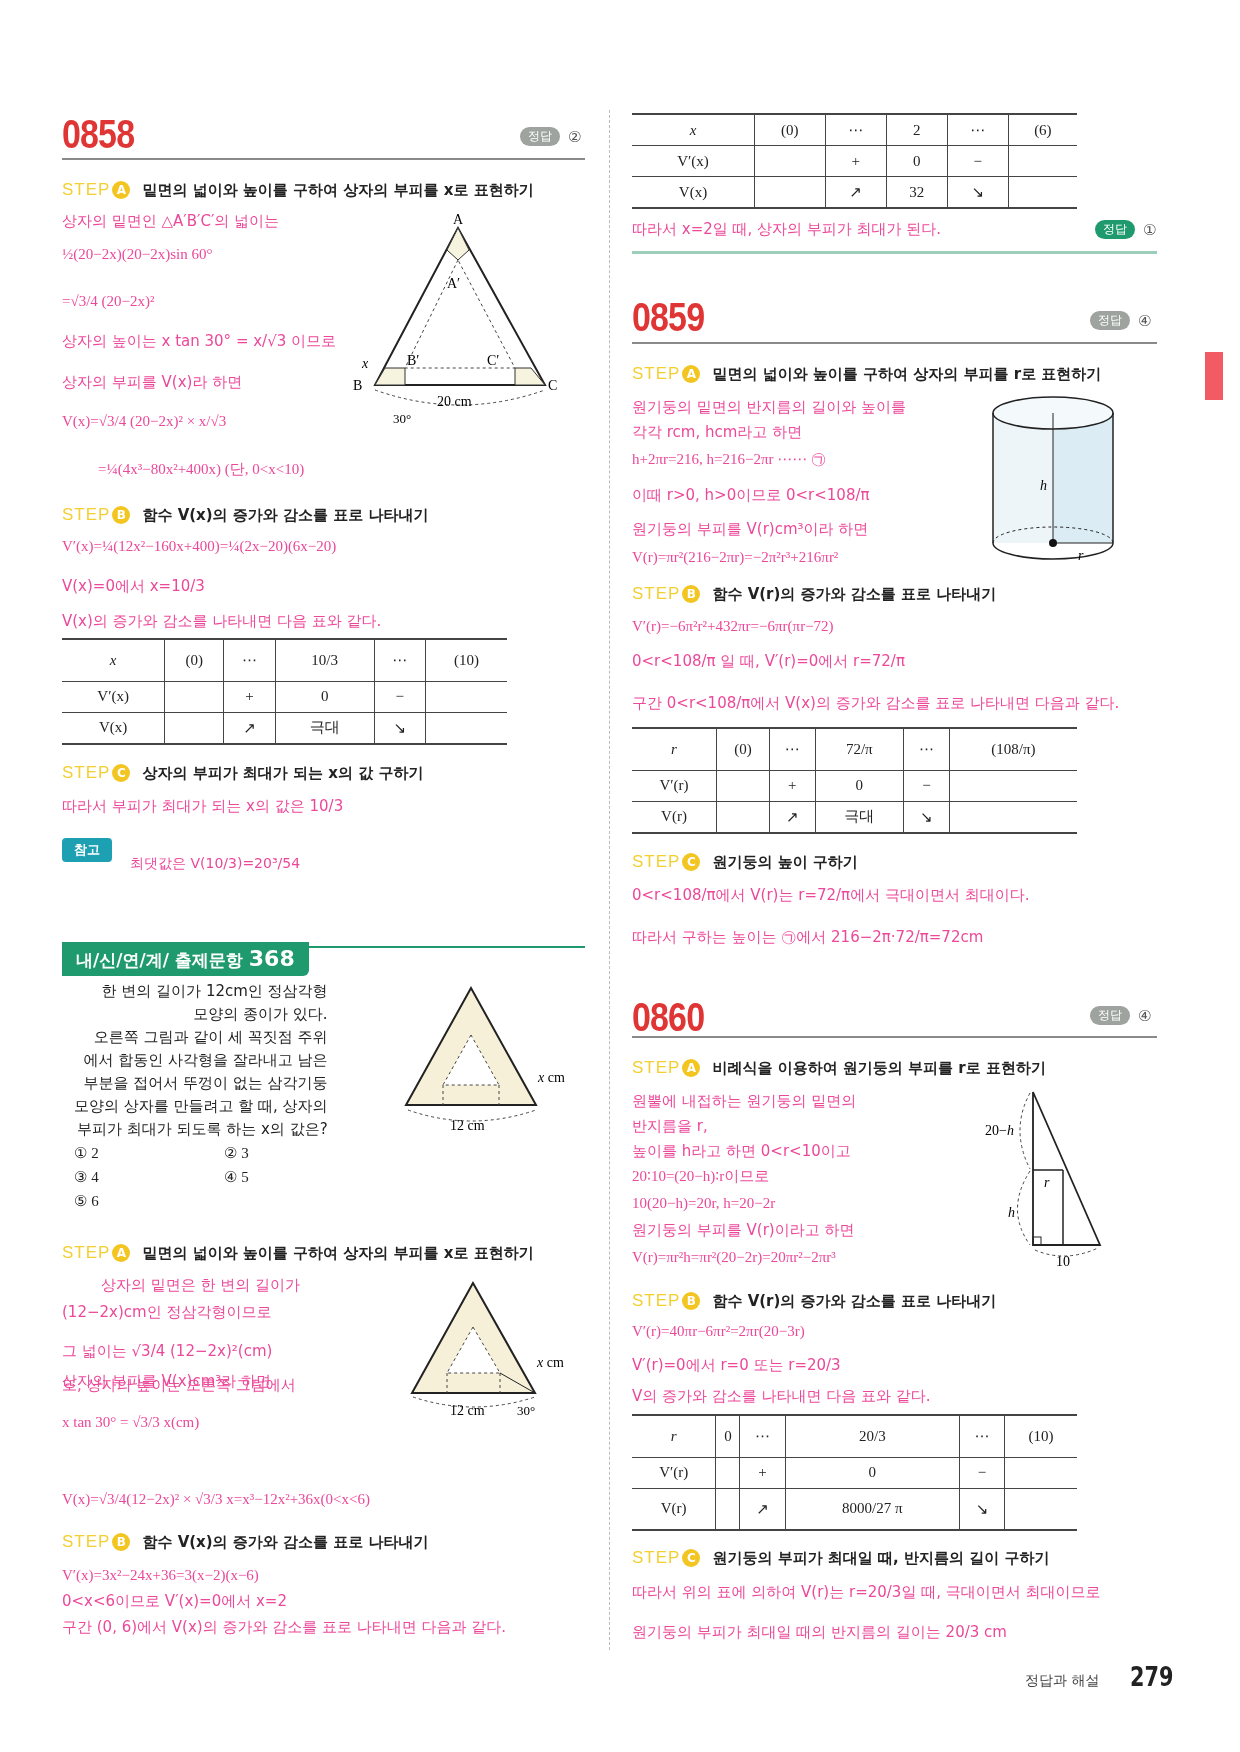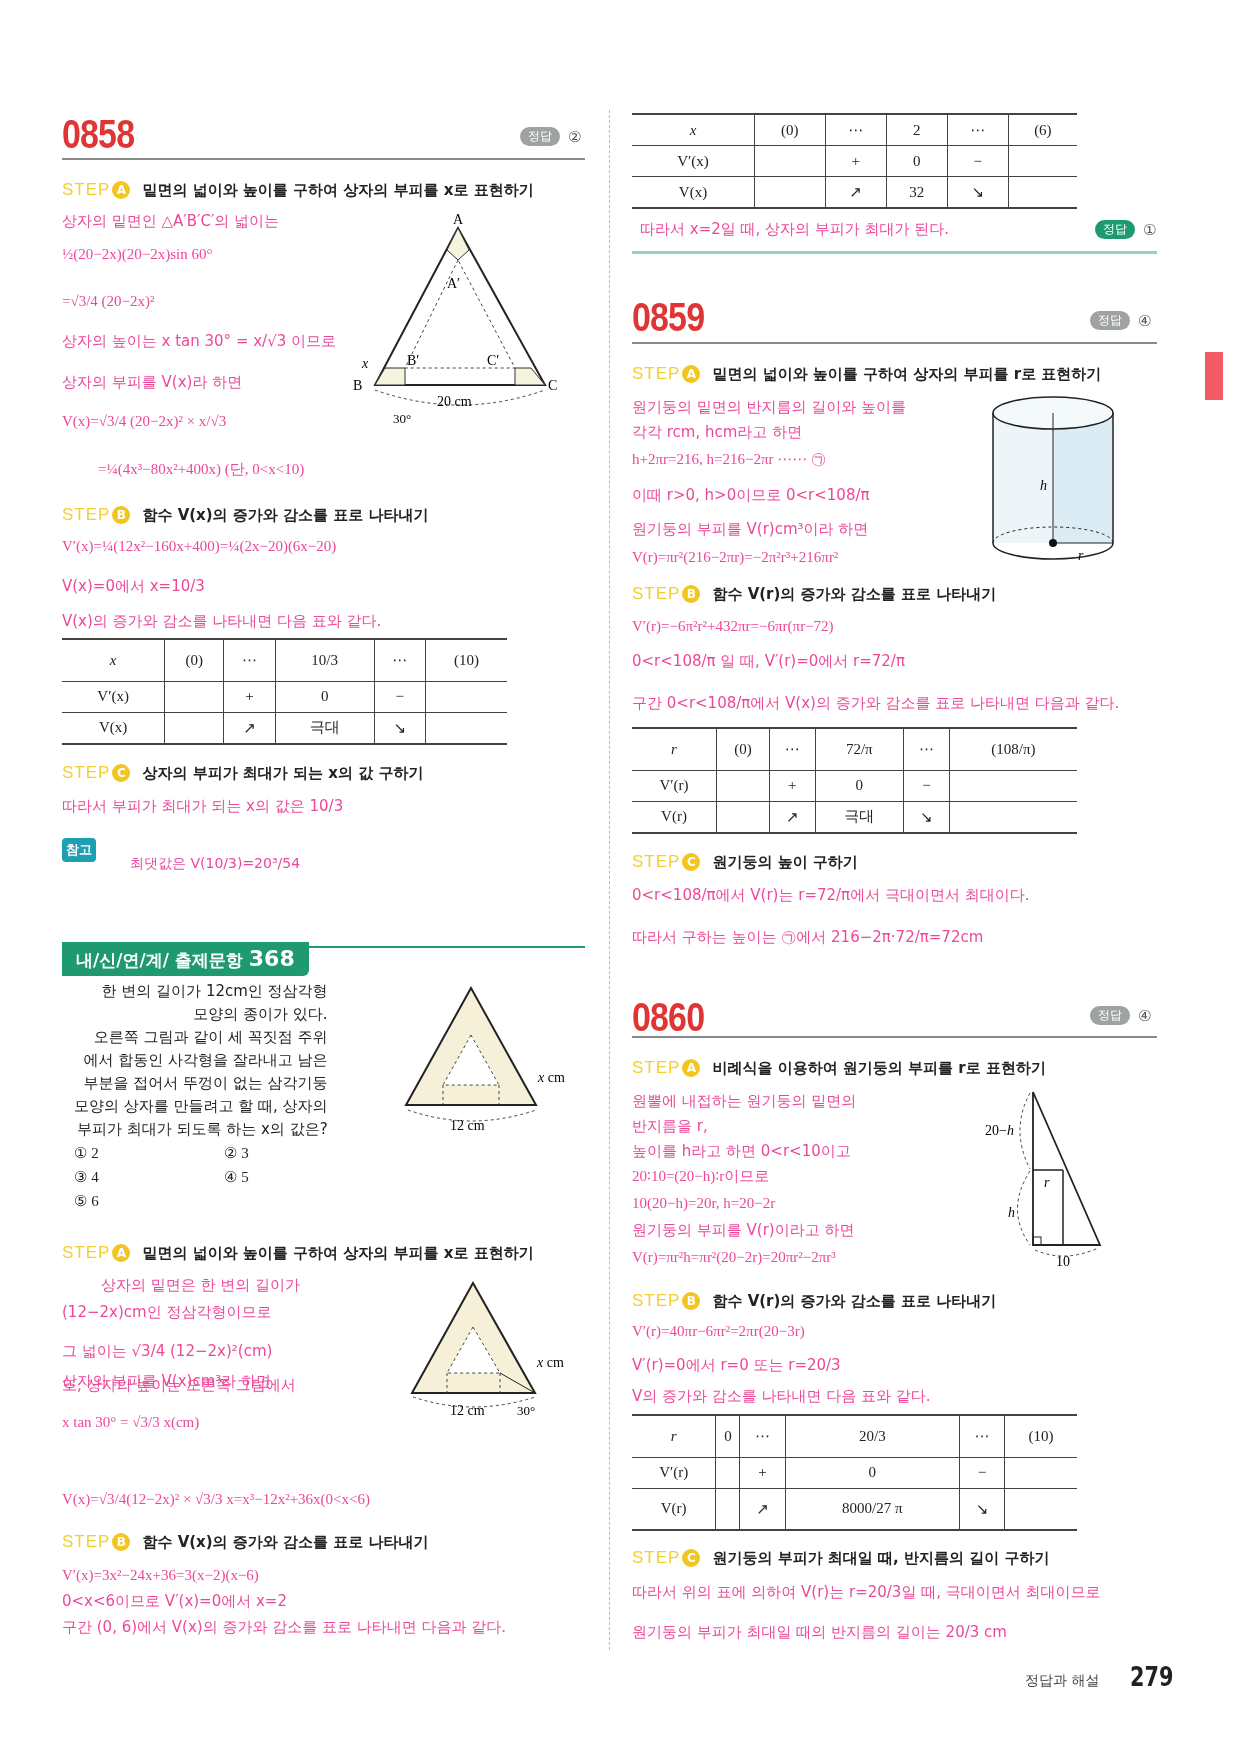--- a/index.html
+++ b/index.html
@@ -19,21 +19,21 @@
   .step-circle{display:inline-flex;width:18px;height:18px;border-radius:50%;background:#f3c520;color:#fff;font-size:12px;align-items:center;justify-content:center;font-weight:bold;margin-left:-4px;margin-right:6px;}
   .line{font-size:15px;line-height:1.25;white-space:nowrap;color:#ec4899;}
   table.vt{border-collapse:collapse;font-family:"Liberation Serif",serif;font-size:15px;}
   table.vt td{border-left:1px solid #444;text-align:center;height:30px;padding:0;}
   table.vt td:first-child{border-left:none;}
   table.vt tr{border-bottom:1px solid #444;}
   table.vt tr:first-child{border-top:2px solid #444;}
   table.vt tr:last-child{border-bottom:2px solid #444;}
   .naesin{background:#1f9a6e;color:#fff;font-weight:bold;font-size:17px;padding:4px 14px;border-radius:0 0 6px 0;}
   .naesin .big{font-size:22px;margin-left:6px;}
-  .chamgo{background:#1ea0b3;color:#fff;font-weight:bold;font-size:13px;padding:3px 4px;border-radius:4px;}
+  .chamgo{background:#1ea0b3;color:#fff;font-weight:bold;font-size:13px;padding:3px 12px;border-radius:4px;}
   .colsep{border-left:1px dashed #bbb;}
   .tab-marker{background:#f25b63;}
 </style>
 </head>
 <body>
 
 <div class="abs probnum" style="left:62px;top:112px;">0858</div>
 <div class="abs answer" style="left:520px;top:127px;">
   <span class="ans-badge">정답</span>
   <span class="ans-num">②</span>
@@ -209,21 +209,21 @@
   <tr>
         <td>V(x)</td>
         <td></td>
         <td>↗</td>
         <td>32</td>
         <td>↘</td>
         <td></td>
       </tr>
 </tbody>
   </table>
-<div class="abs line" style="left:632px;top:220px;margin-left:8px;">따라서 x=2일 때, 상자의 부피가 최대가 된다.</div>
+<div class="abs line" style="left:632px;top:220px;">따라서 x=2일 때, 상자의 부피가 최대가 된다.</div>
 <div class="abs answer" style="left:1095px;top:220px;">
   <span class="ans-badge green">정답</span>
   <span class="ans-num">①</span>
 </div>
 <div class="abs hr-green" style="left:632px;top:251px;width:525px;"></div>
 
 <div class="abs probnum" style="left:632px;top:295px;">0859</div>
 <div class="abs answer" style="left:1090px;top:311px;">
   <span class="ans-badge">정답</span>
   <span class="ans-num">④</span>

